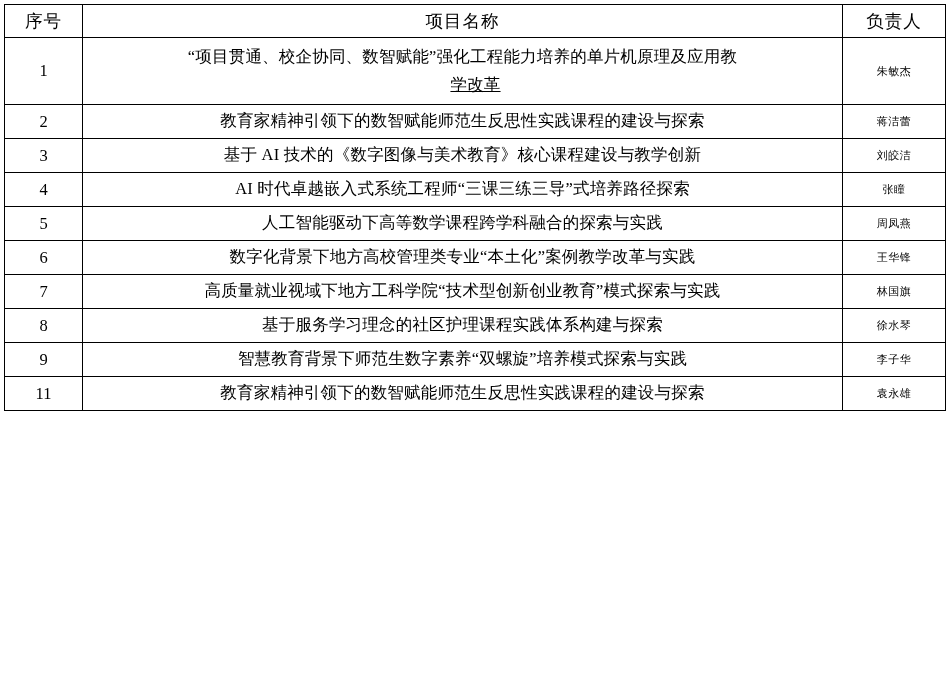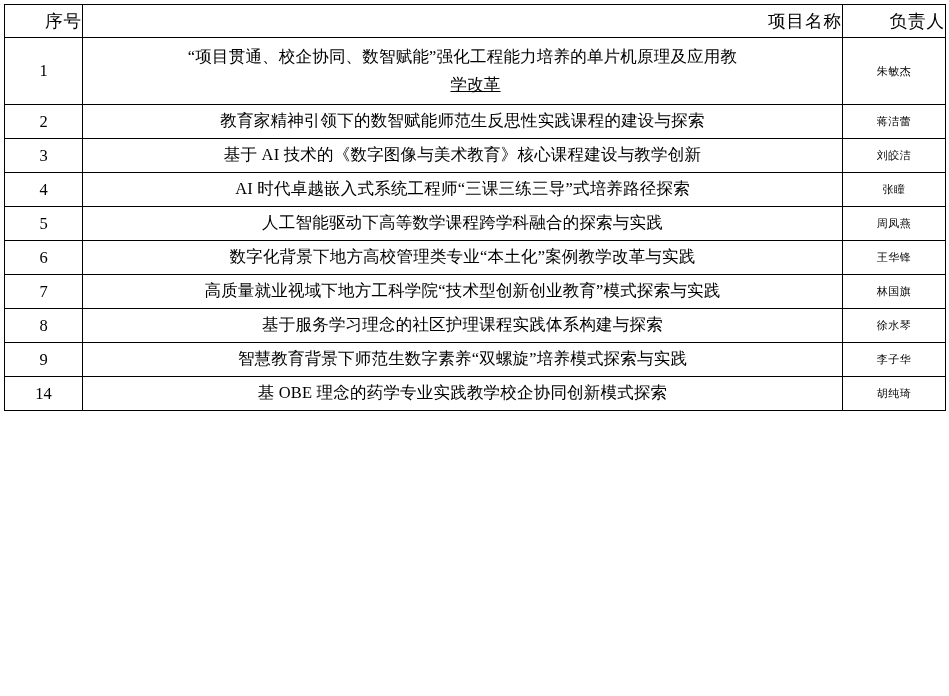--- a/index.html
+++ b/index.html
@@ -31,21 +31,21 @@
   table.project-table col.col-name { width: 760px; }
   table.project-table col.col-owner { width: 103px; }
 
   table.project-table th,
   table.project-table td {
     border: 1px solid #000000;
     padding: 0;
     vertical-align: middle;
   }
   th.head-cell {
-    text-align: right;
+    text-align: center;
     font-weight: normal;
     height: 32px;
     font-size: 17.5px;
     letter-spacing: 1px;
     font-family: Liberation Mono, monospace;
   }
   td.no-cell {
     text-align: center;
     font-size: 16.5px;
     height: 33px;
@@ -142,21 +142,21 @@
           <td class="owner-cell">徐水琴</td>
         </tr>
         <tr class="row-normal">
           <td class="no-cell">9</td>
           <td class="name-cell">
             <span class="name-line">智慧教育背景下师范生数字素养“双螺旋”培养模式探索与实践</span>
           </td>
           <td class="owner-cell">李子华</td>
         </tr>
         <tr class="row-normal">
-          <td class="no-cell">14</td>
+          <td class="no-cell">11</td>
           <td class="name-cell">
-            <span class="name-line">基 OBE 理念的药学专业实践教学校企协同创新模式探索</span>
+            <span class="name-line">教育家精神引领下的数智赋能师范生反思性实践课程的建设与探索</span>
           </td>
-          <td class="owner-cell">胡纯琦</td>
+          <td class="owner-cell">袁永雄</td>
         </tr>
       </tbody>
   </table>
 </div>
 
 </body></html>

